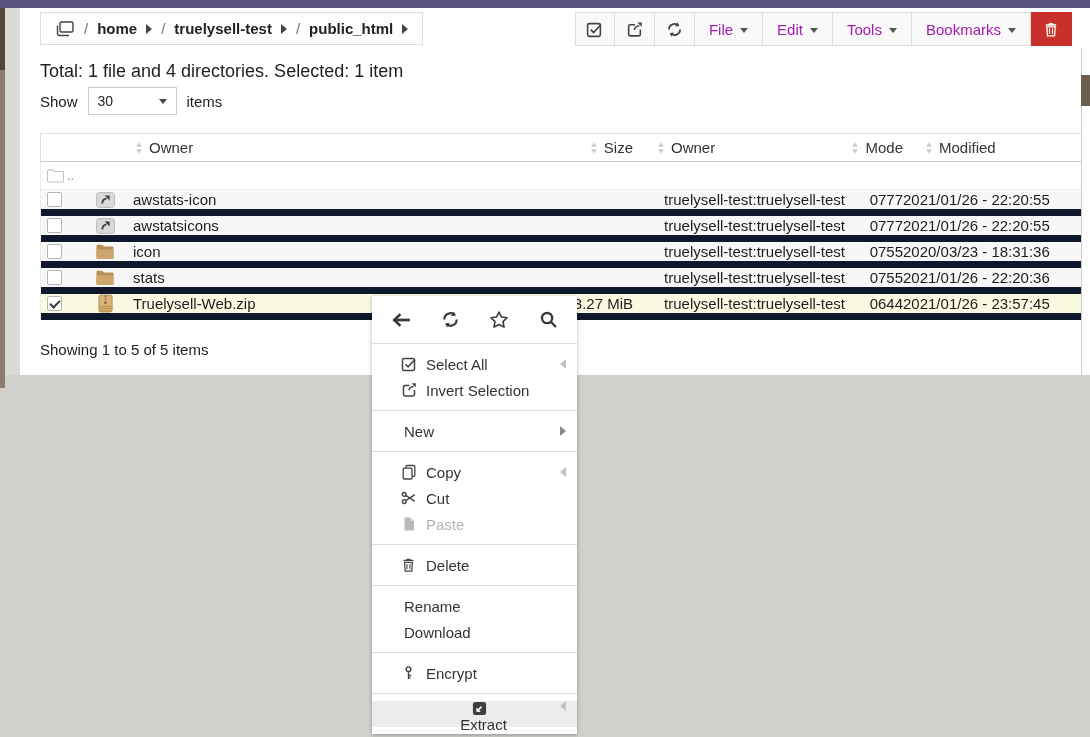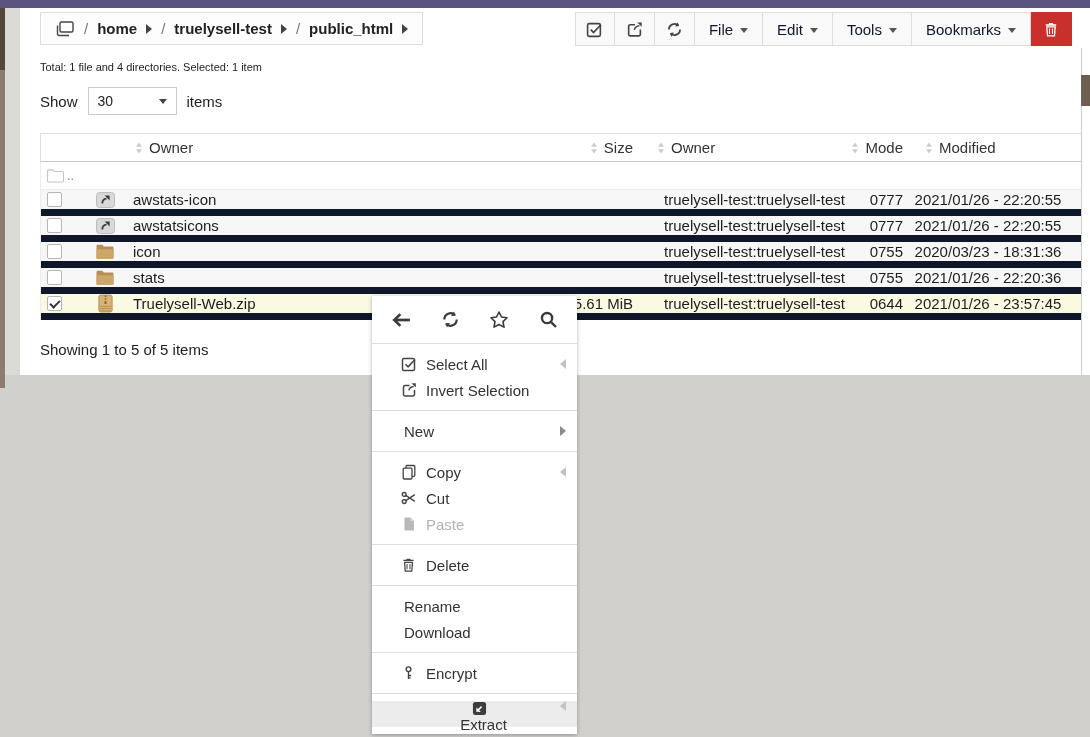--- a/index.html
+++ b/index.html
@@ -18,46 +18,46 @@
   .breadcrumb { position:absolute; left:40px; top:12px; height:33px; border:1px solid #ddd; background:#fdfdfd;
     display:flex; align-items:center; padding:0 14px; gap:9px; font-size:15px; color:#222; }
   .bc-seg { display:flex; align-items:center; gap:9px; }
   .bc-slash { color:#777; }
   .bc-label { color:#222; font-weight:bold; }
   .bc-caret { width:0; height:0; border-top:5px solid transparent; border-bottom:5px solid transparent; border-left:6px solid #444; }
 
   
   .toolbar { position:absolute; top:12px; right:18px; height:34px; display:flex; }
   .tb-btn { height:34px; border:1px solid #ddd; border-left:none; background:#f9f9f9;
-    display:flex; align-items:center; gap:7px; padding:0 14px; font-size:15px; color:#0f172a; cursor:pointer; }
+    display:flex; align-items:center; gap:7px; padding:0 14px; font-size:15px; color:#a21caf; cursor:pointer; }
   .tb-btn.first { border-left:1px solid #ddd; }
   .tb-btn.iconbtn { width:40px; justify-content:center; padding:0; }
   .tb-caret { width:0; height:0; border-left:4px solid transparent; border-right:4px solid transparent; border-top:5px solid #555; margin-top:2px; }
   .tb-btn.danger { background:#c9302c; border-color:#c9302c; width:41px; justify-content:center; padding:0; }
 
-  .status-line { position:absolute; left:40px; top:61px; font-size:11px; color:#1e1e1e; }
+  .status-line { position:absolute; left:40px; top:61px; font-size:18px; color:#1e1e1e; }
   .show-row { position:absolute; left:40px; top:87px; display:flex; align-items:center; gap:10px; font-size:15px; color:#1e1e1e; }
   .select-box { width:89px; height:28px; border:1px solid #ccc; background:#fff; display:flex; align-items:center;
     justify-content:space-between; padding:0 9px; font-size:14px; color:#222; cursor:pointer; }
   .sel-caret { width:0; height:0; border-left:4px solid transparent; border-right:4px solid transparent; border-top:5px solid #444; }
 
   
   .ftable { position:absolute; left:40px; top:133px; width:1042px; font-size:15px; }
   .thead { display:flex; align-items:center; height:29px; border:1px solid #e0e0e0; border-bottom:1px solid #c6c6c6; background:#fff; color:#333; }
   .tbody { border-left:1px solid #ececec; border-right:1px solid #ececec; }
   .prow { display:flex; align-items:center; height:28px; background:#fff; border-bottom:1px solid #ededed; color:#8a8a8a; }
   .frow { display:flex; align-items:center; height:26px; background:#f7f7f7; border-bottom:7px solid #0f172a; color:#1d1d1d; }
   .frow.selected { background:#fafae3; }
   .c-check { width:44px; padding-left:6px; display:flex; align-items:center; }
   .c-icon { width:40px; display:flex; justify-content:center; align-items:center; }
   .c-name { flex:1; padding-left:8px; white-space:nowrap; overflow:hidden; }
   .c-size { width:100px; text-align:right; }
   .c-owner { width:212px; text-align:right; }
   .c-mode { width:58px; text-align:right; }
-  .c-modified { width:178px; text-align:center; padding-right:8px; }
+  .c-modified { width:178px; text-align:left; padding-right:8px; }
   .hcell { display:flex; align-items:center; gap:6px; }
   .h-name { flex:1; padding-left:10px; }
   .h-size { width:100px; justify-content:flex-end; }
   .h-owner { width:212px; padding-left:24px; }
   .h-mode { width:58px; justify-content:flex-end; }
   .h-modified { width:178px; padding-left:22px; }
   .h-lead { width:84px; }
 
   .cb { width:15px; height:15px; border:1px solid #b5b5b5; border-radius:2px; background:#fff; position:relative; cursor:pointer; }
   .cb.checked::after { content:""; position:absolute; left:2px; top:3px; width:8px; height:4px;
@@ -313,21 +313,21 @@
         </div>
       <div class="c-icon">
         <svg width="17" height="19" viewBox="0 0 18 20">
             <rect x="2" y="1" width="14" height="18" rx="2" fill="#d9b477" stroke="#b28d51"></rect>
             <path d="M9 1.5v7" stroke="#7c5c2c" stroke-width="1.6" stroke-dasharray="1.7 1.2"></path>
             <rect x="7.9" y="8.3" width="2.2" height="2.2" fill="#8a6732"></rect>
             <path d="M3.3 13h11.4M3.3 15.4h11.4M3.3 17.8h11.4" stroke="#b28d51" stroke-width="1"></path>
           </svg>
       </div>
       <div class="c-name">Truelysell-Web.zip</div>
-      <div class="c-size">5.61 MiB</div>
+      <div class="c-size">3.27 MiB</div>
       <div class="c-owner">truelysell-test:truelysell-test</div>
       <div class="c-mode">0644</div>
       <div class="c-modified">2021/01/26 - 23:57:45</div>
     </div>
   </div>
 </div>
 
 <div class="footer-line">Showing 1 to 5 of 5 items</div>
 
 <div class="sb-track"></div>

